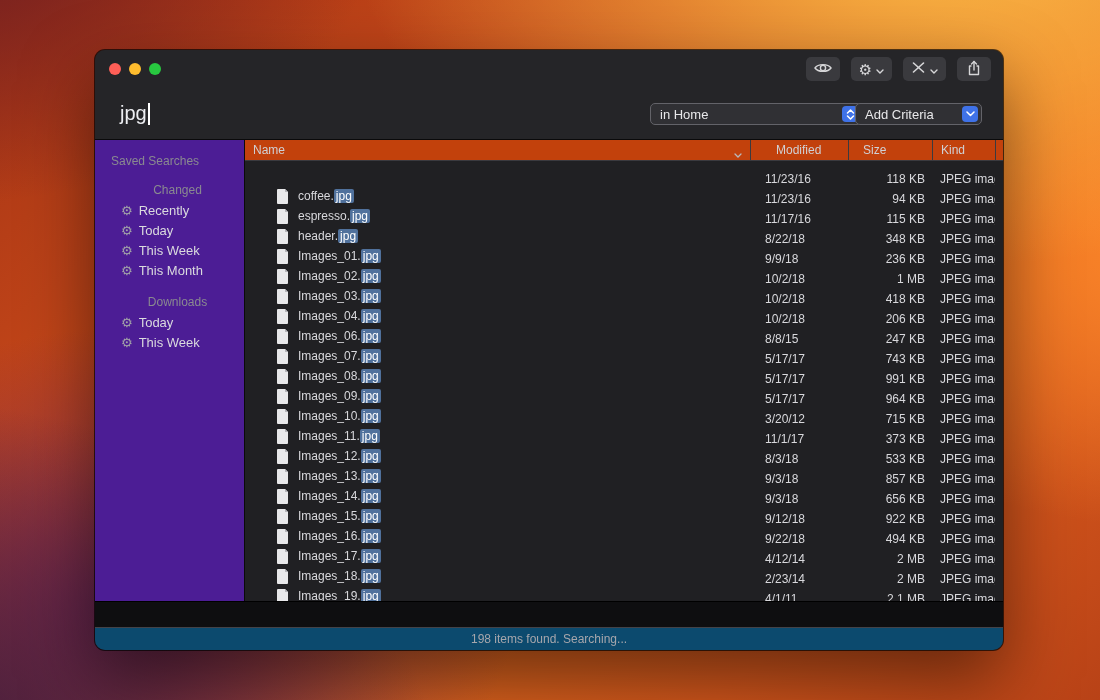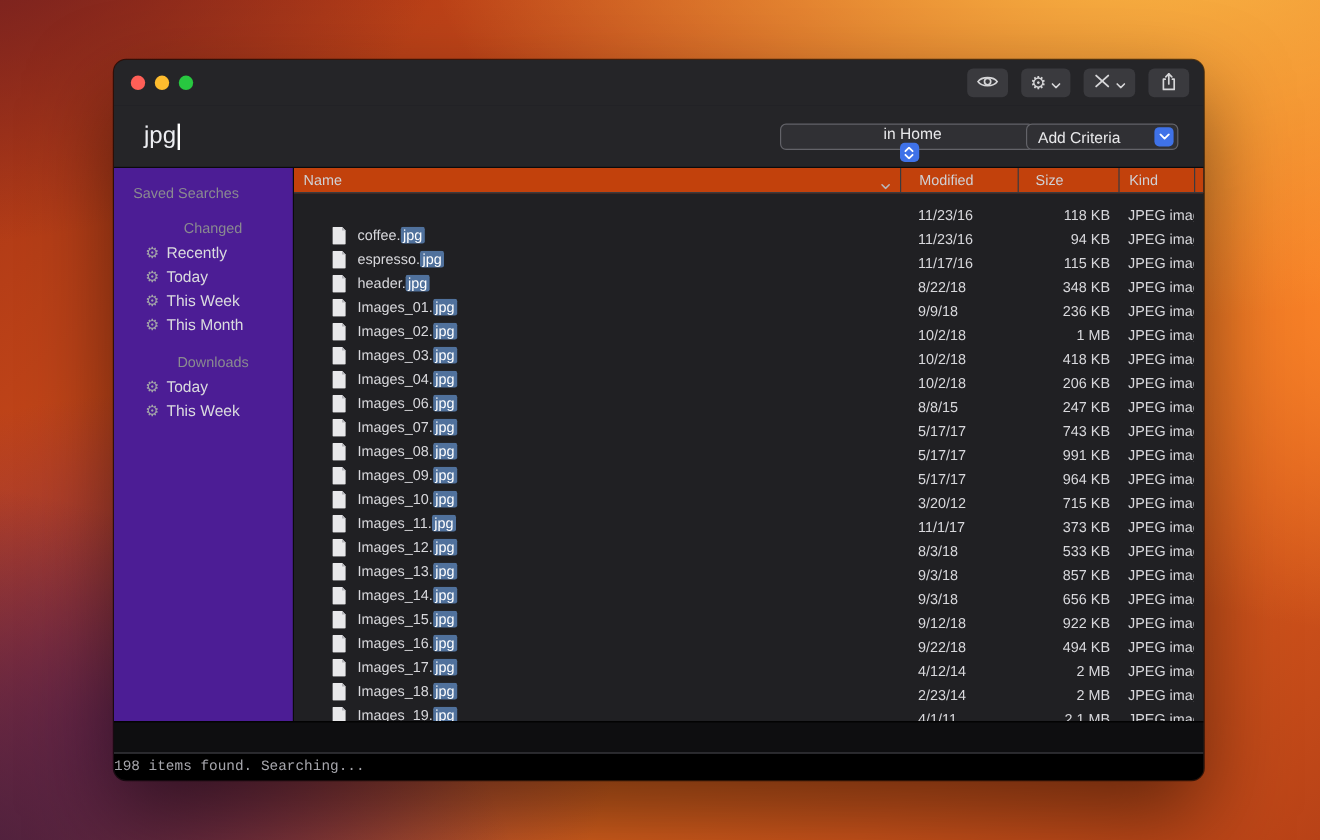--- a/index.html
+++ b/index.html
@@ -35,50 +35,50 @@
   
   .searchrow{height:52px;flex:none;background:#252528;border-bottom:1px solid #0a0a0b;position:relative;
     display:flex;align-items:center;}
   .search-input{margin-left:25px;font-size:20px;color:#edeef2;display:flex;align-items:center;min-width:200px;height:30px;}
   .caret{width:2px;height:22px;background:#ffffff;margin-left:1px;}
   .select{position:absolute;height:22px;background:#303034;border:1px solid #636369;border-radius:5px;
     display:flex;align-items:center;color:#e8e8ea;font-size:13px;top:15px;}
   .select .val{padding-left:9px;flex:1;white-space:nowrap;}
   .select .chev{width:16px;height:16px;background:var(--accent-blue);border-radius:4px;margin-right:3px;margin-left:6px;
     display:flex;align-items:center;justify-content:center;flex:none;}
-  .scope-select{left:555px;width:212px;flex-direction:column;}
+  .scope-select{left:555px;width:212px;}
   .add-criteria{left:760px;width:127px;}
   
   .content{flex:none;height:461px;display:flex;}
   .sidebar{width:150px;flex:none;background:#4c1d95;border-right:1px solid #0a0a0b;font-size:13px;overflow:hidden;}
   .sb-title{color:#8a8a90;font-size:12px;margin:14px 0 0 16px;}
   .sb-label{color:#8a8a90;font-size:12px;margin:15px 0 3px 16px;text-align:center;}
   .sb-item{display:flex;align-items:center;gap:6px;padding:0 0 0 26px;color:#dadade;height:20px;cursor:default;}
   .gear{color:#a2a2a8;font-size:13px;line-height:1;}
   .main{flex:1;display:flex;flex-direction:column;background:#202023;overflow:hidden;}
   .thead{height:21px;flex:none;background:#c2410c;border-bottom:1px solid #3a3a3f;
     display:grid;grid-template-columns:505px 98px 84px 63px 1fr;align-items:stretch;color:#d0d0d4;font-size:12px;}
   .th{position:relative;display:flex;align-items:center;padding-left:8px;border-left:1px solid #3a3a3f;white-space:nowrap;overflow:hidden;}
   .th:first-child{border-left:none;}
-  .th-mod{padding-left:15px;text-align:right;}
+  .th-mod{padding-left:25px;text-align:right;}
   .th-size{padding-left:14px;}
   .sort-chev{position:absolute;right:8px;top:7px;}
   .rows{flex:1;overflow:hidden;}
   .row{height:20px;display:grid;grid-template-columns:505px 98px 84px 63px 1fr;align-items:center;
     font-size:12px;color:#d8d8dc;cursor:default;}
   .c-name{display:flex;align-items:center;padding-left:32px;gap:9px;overflow:hidden;white-space:nowrap;margin-top:35px;}
   .ficon{display:flex;align-items:center;flex:none;}
   .nm-hl{background:var(--match-highlight);border-radius:2px;padding:0 2px;color:#fff;}
   .c-mod{padding-left:15px;white-space:nowrap;}
   .c-size{text-align:right;padding-right:7px;white-space:nowrap;}
   .c-kind{padding-left:8px;overflow:hidden;white-space:nowrap;}
   
   .black-band{height:26px;flex:none;background:#0e0e10;border-top:1px solid #000;}
-  .statusbar{height:23px;flex:none;background:#000000;border-top:1px solid #434349;
-    display:flex;align-items:center;color:#a6a6ac;font-size:12px;font-family:Liberation Mono, monospace;}
+  .statusbar{height:23px;flex:none;background:#0c4a6e;border-top:1px solid #434349;
+    display:flex;align-items:center;justify-content:center;color:#a6a6ac;font-size:12px;}
 </style>
 </head>
 <body>
 
 <div class="desktop">
   <div class="window">
 
     <div class="titlebar">
       <div class="traffic">
         <span class="tl red"></span>

